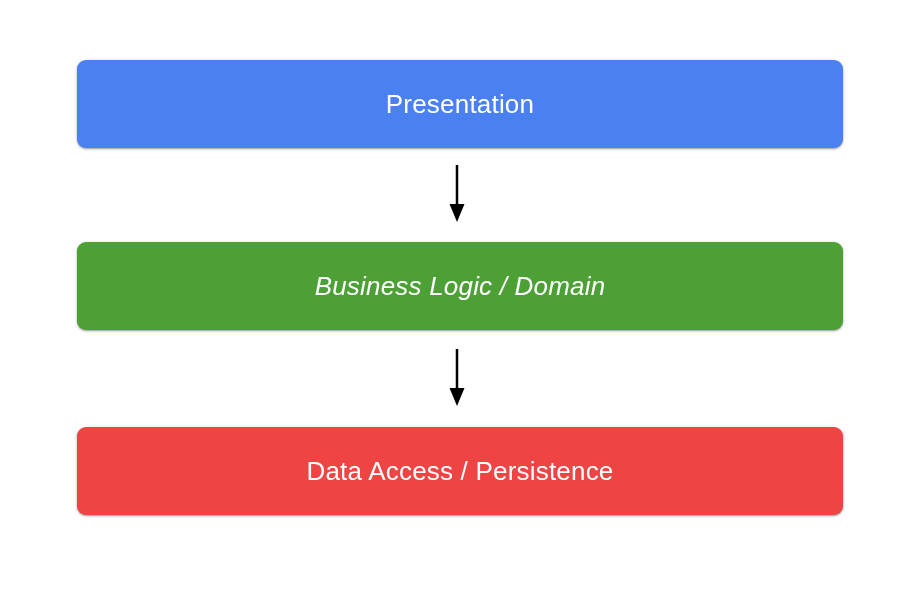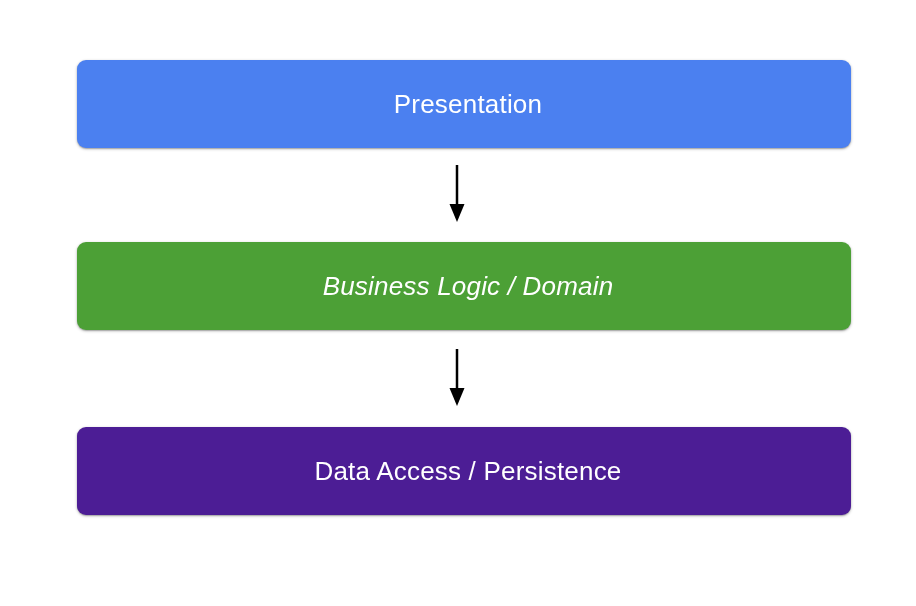--- a/index.html
+++ b/index.html
@@ -20,21 +20,20 @@
   .layer {
     position: absolute;
     left: 77px;
     width: 766px;
     height: 88px;
     border-radius: 9px;
     box-shadow: 0 1px 3px rgba(0,0,0,0.30), 0 1px 1px rgba(0,0,0,0.15);
     display: flex;
     align-items: center;
     justify-content: center;
-    padding-left: 8px;
   }
   .layer-label {
     color: #ffffff;
     font-size: 26px;
     font-weight: 400;
     letter-spacing: 0.2px;
     line-height: 1;
     user-select: none;
   }
   .arrow {
@@ -61,17 +60,17 @@
 
   <div class="layer" style="top: 242px; background-color: rgb(76, 160, 54); font-style: italic;">
     <span class="layer-label" style="color: rgb(255, 255, 255);">Business Logic / Domain</span>
   </div>
 
   <svg class="arrow" style="top: 348px; color: rgb(0, 0, 0);" viewBox="0 0 20 58" xmlns="http://www.w3.org/2000/svg">
     <line x1="10" y1="1" x2="10" y2="42" stroke="currentColor" stroke-width="2.5"></line>
     <polygon points="10,58 2.5,40 17.5,40" fill="currentColor"></polygon>
   </svg>
 
-  <div class="layer" style="top: 427px; background-color: #4c1d95;">
+  <div class="layer" style="top: 427px; background-color: #ef4444;">
     <span class="layer-label" style="color: rgb(255, 255, 255);">Data Access / Persistence</span>
   </div>
 
 </div>
 
 </body></html>

